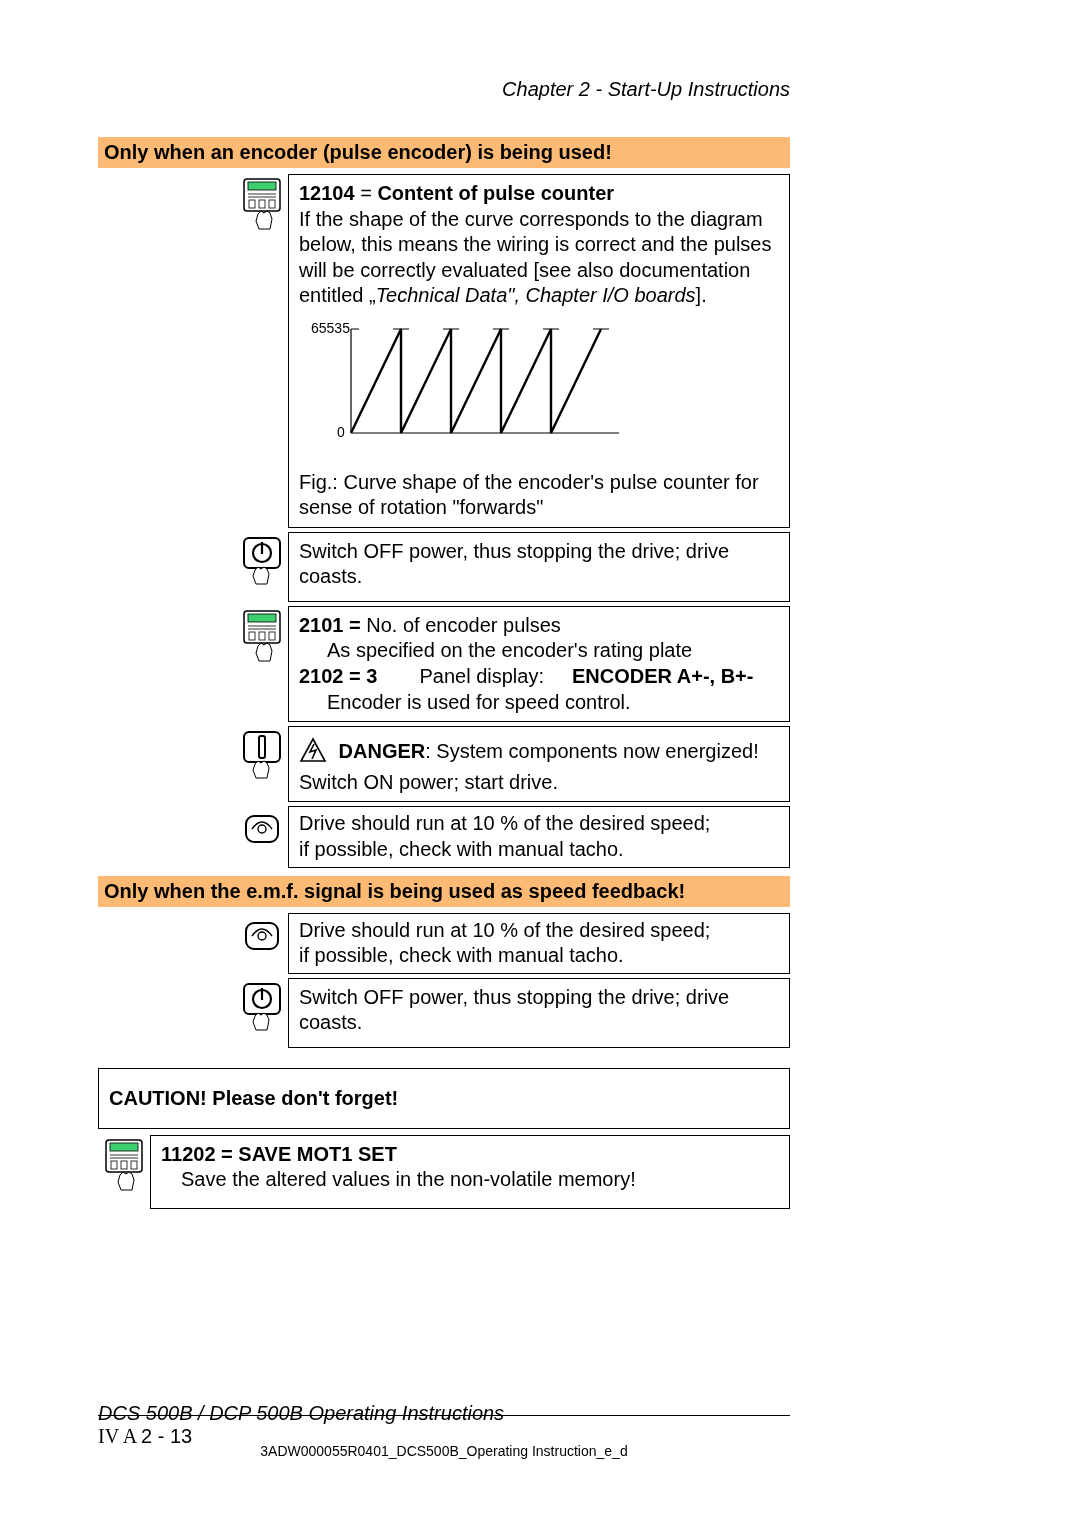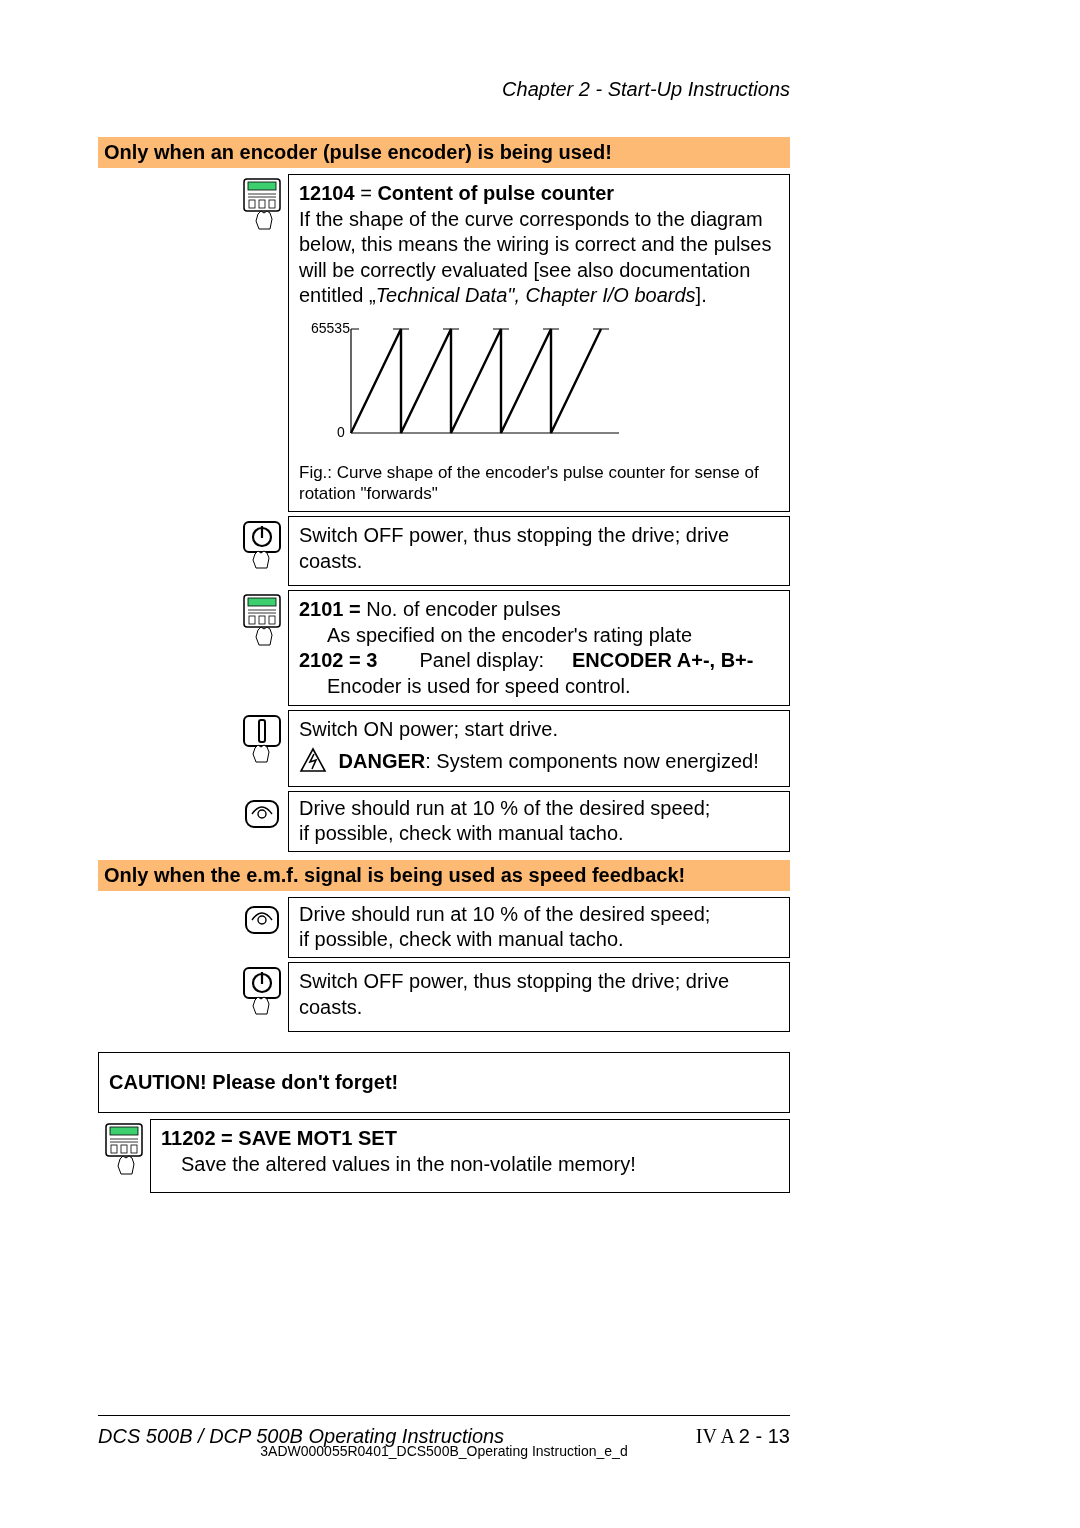--- a/index.html
+++ b/index.html
@@ -82,22 +82,22 @@
     display: inline-block;
     vertical-align: -5px;
     margin-right: 6px;
   }
 
   
   .chart-wrap {
     margin: 6px 0 2px 10px;
   }
   .chart-caption {
-    font-size: 17px;
-    margin-top: 10px;
+    font-size: 20px;
+    margin-top: 18px;
   }
 
   
   .full-box {
     border: 1.5px solid #000;
     padding: 18px 10px;
     font-size: 20px;
     font-weight: bold;
   }
   .save-row {
@@ -122,20 +122,21 @@
     bottom: 112px;
     border-top: 1px solid #000;
   }
   .footer-line1 {
     position: absolute;
     left: 98px; right: 98px;
     bottom: 80px;
     display: flex;
     justify-content: space-between;
     font-size: 20px;
+    flex-direction: column;
   }
   .footer-line1 .left { font-style: italic; }
   .footer-line1 .right .roman { font-family: "Times New Roman", Times, serif; }
   .footer-line1 .right .pageno { }
   .footer-line2 {
     position: absolute;
     left: 0; right: 0;
     bottom: 69px;
     text-align: center;
     font-size: 14px;
@@ -239,30 +240,30 @@
 
     <div class="row">
       <div class="iconcell">
         <svg class="icon icon-power-on" viewBox="0 0 42 52">
           <rect x="3" y="2" width="36" height="30" rx="5" ry="5" fill="none" stroke="#000" stroke-width="2"></rect>
           <rect x="18" y="6" width="6" height="22" rx="2" fill="none" stroke="#000" stroke-width="2"></rect>
           <path d="M14 34 l3 -3 l3 2 l3 -2 l3 2 l2 5 l-2 10 h-11 l-3 -8 z" fill="#fff" stroke="#000" stroke-width="1"></path>
         </svg>
       </div>
       <div class="box">
-        <div>Switch ON power; start drive.</div>
         <div style="margin-top:4px;">
           <span class="triangle-warning">
             <svg width="28" height="26" viewBox="0 0 28 26">
               <polygon points="14,2 26,24 2,24" fill="none" stroke="#000" stroke-width="1.6"></polygon>
               <polyline points="15,7 11,15 17,13 13,22" fill="none" stroke="#000" stroke-width="1.6"></polyline>
             </svg>
           </span>
           <span class="bold">DANGER</span><span>: System components now energized!</span>
         </div>
+        <div>Switch ON power; start drive.</div>
       </div>
     </div>
 
     <div class="row">
       <div class="iconcell">
         <svg class="icon icon-watch" viewBox="0 0 40 40">
           <rect x="4" y="6" width="32" height="26" rx="8" ry="8" fill="none" stroke="#000" stroke-width="2"></rect>
           <path d="M10 19 q10 -14 20 0" fill="none" stroke="#000" stroke-width="1.4"></path>
           <circle cx="20" cy="19" r="4" fill="none" stroke="#000" stroke-width="1.4"></circle>
         </svg>

